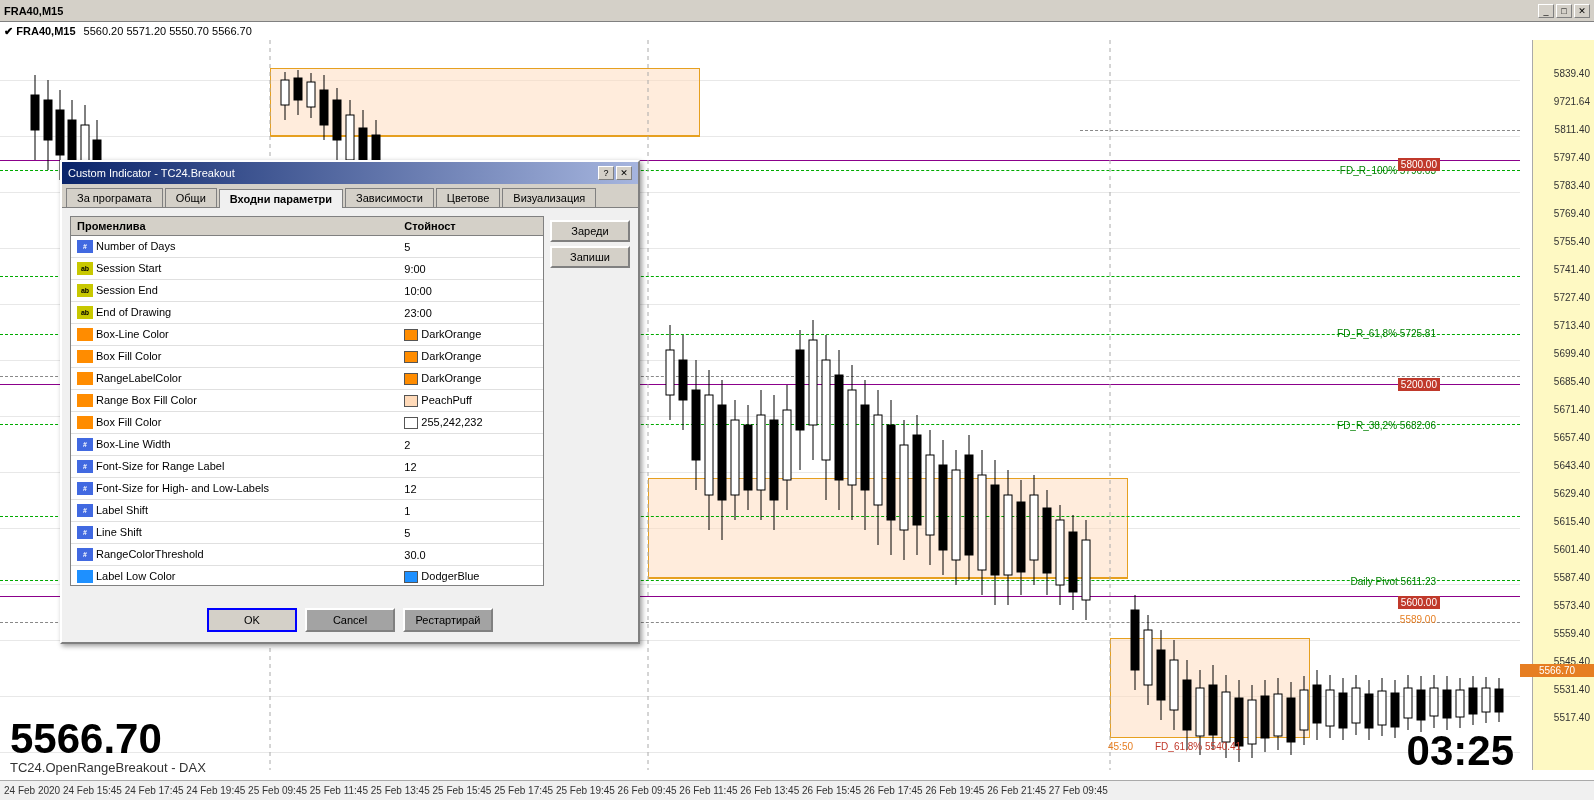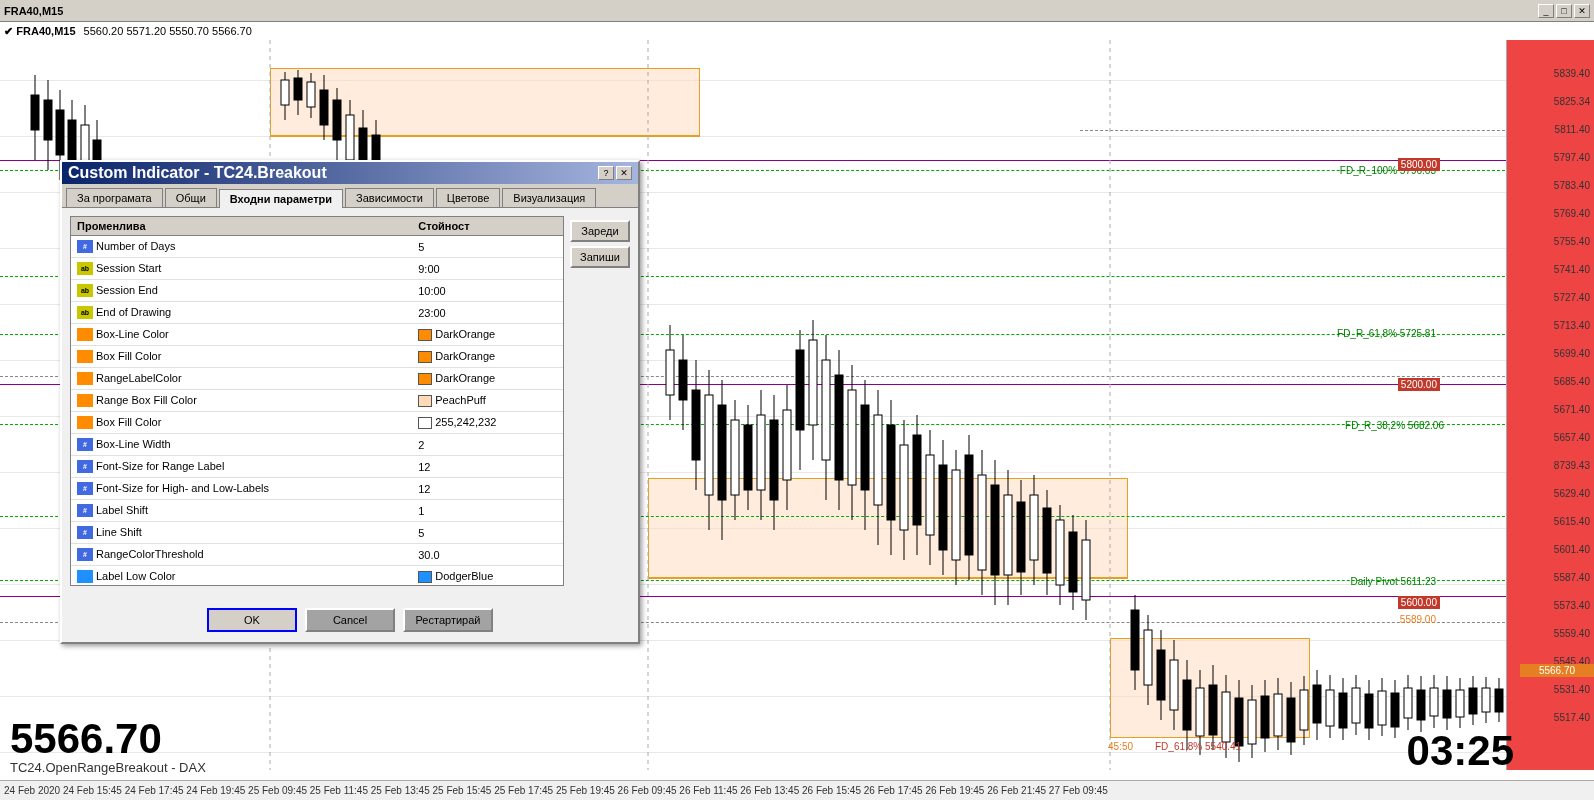--- a/index.html
+++ b/index.html
@@ -82,23 +82,23 @@
       height: 730px;
       background: #ffffff;
       overflow: hidden;
     }
 
     
     #price-axis {
       position: absolute;
       top: 40px;
       right: 0;
-      width: 88px;
+      width: 62px;
       height: 730px;
-      background: #ef4444;
+      background: #fef9c3;
       border-left: 1px solid #aaa;
     }
 
     
     #bottom-bar {
       position: absolute;
       bottom: 0; left: 0;
       width: 1594px;
       height: 20px;
       background: #f0f0f0;
@@ -208,22 +208,22 @@
     #dialog-titlebar {
       background: linear-gradient(to right, #0a246a, #a6b5de);
       color: #fff;
       padding: 3px 6px;
       display: flex;
       align-items: center;
       justify-content: space-between;
       height: 22px;
     }
     #dialog-title {
-      font-size: 16px;
-      font-weight: bold;
+      font-size: 11px;
+      font-weight: normal;
     }
     #dialog-title-btns {
       display: flex;
       gap: 2px;
     }
     .dlg-btn {
       width: 16px;
       height: 14px;
       background: #d4d0c8;
       border: 1px solid #808080;
@@ -289,21 +289,21 @@
       border-bottom: 1px solid #808080;
     }
     #params-table td {
       padding: 2px 6px;
       font-size: 11px;
       vertical-align: middle;
       border-bottom: 1px solid #e0e0e0;
       height: 22px;
     }
     .side-btn {
-      width: 60px;
+      width: 80px;
       padding: 3px 0;
       font-size: 11px;
       background: #d4d0c8;
       border: 2px solid;
       border-top-color: #fff;
       border-left-color: #fff;
       border-right-color: #808080;
       border-bottom-color: #808080;
       cursor: pointer;
       text-align: center;
@@ -577,49 +577,49 @@
       <rect x="1495" y="649" width="8" height="23" fill="#000" stroke="#000"></rect>
     </g>
 
     <line x1="1110" y1="0" x2="1110" y2="730" stroke="#aaa" stroke-width="1" stroke-dasharray="4,4"></line>
     <line x1="648" y1="0" x2="648" y2="730" stroke="#aaa" stroke-width="1" stroke-dasharray="4,4"></line>
     <line x1="270" y1="0" x2="270" y2="730" stroke="#aaa" stroke-width="1" stroke-dasharray="4,4"></line>
   </svg>
 
   <div style="position:absolute; top:125px; right:84px; font-size:10px; color:#008000;">FD_R_100% 5796.63</div>
   <div style="position:absolute; top:288px; right:84px; font-size:10px; color:#008000;">FD_R_61,8% 5725.81</div>
-  <div style="position:absolute; top:380px; right:76px; font-size:10px; color:#008000;">FD_R_38,2% 5682.06</div>
+  <div style="position:absolute; top:380px; right:84px; font-size:10px; color:#008000;">FD_R_38,2% 5682.06</div>
   <div style="position:absolute; top:536px; right:84px; font-size:10px; color:#008000;">Daily Pivot 5611.23</div>
   <div style="position:absolute; top:574px; right:84px; font-size:10px; color:#e67e22;">5589.00</div>
 
   <div style="position:absolute; top:118px; right:80px; font-size:10px; color:#fff; background:#c0392b; padding:1px 3px;">5800.00</div>
   <div style="position:absolute; top:338px; right:80px; font-size:10px; color:#fff; background:#c0392b; padding:1px 3px;">5200.00</div>
   <div style="position:absolute; top:556px; right:80px; font-size:10px; color:#fff; background:#c0392b; padding:1px 3px;">5600.00</div>
 
   <div style="position:absolute; bottom:18px; left:1108px; font-size:10px; color:#e67e22;">45:50</div>
   <div style="position:absolute; bottom:18px; left:1155px; font-size:10px; color:#c0392b;">FD_61,8% 5540.41</div>
 </div>
 
 <div id="price-axis">
   <div style="position:relative; height:100%;">
     <div style="position:absolute; top:28px; right:4px; font-size:10px; color:#333;">5839.40</div>
-    <div style="position:absolute; top:56px; right:4px; font-size:10px; color:#333;">5825.34</div>
+    <div style="position:absolute; top:56px; right:4px; font-size:10px; color:#333;">9721.64</div>
     <div style="position:absolute; top:84px; right:4px; font-size:10px; color:#333;">5811.40</div>
     <div style="position:absolute; top:112px; right:4px; font-size:10px; color:#333;">5797.40</div>
     <div style="position:absolute; top:140px; right:4px; font-size:10px; color:#333;">5783.40</div>
     <div style="position:absolute; top:168px; right:4px; font-size:10px; color:#333;">5769.40</div>
     <div style="position:absolute; top:196px; right:4px; font-size:10px; color:#333;">5755.40</div>
     <div style="position:absolute; top:224px; right:4px; font-size:10px; color:#333;padding-left:44px;">5741.40</div>
     <div style="position:absolute; top:252px; right:4px; font-size:10px; color:#333;">5727.40</div>
     <div style="position:absolute; top:280px; right:4px; font-size:10px; color:#333;">5713.40</div>
     <div style="position:absolute; top:308px; right:4px; font-size:10px; color:#333;">5699.40</div>
     <div style="position:absolute; top:336px; right:4px; font-size:10px; color:#333;">5685.40</div>
     <div style="position:absolute; top:364px; right:4px; font-size:10px; color:#333;">5671.40</div>
     <div style="position:absolute; top:392px; right:4px; font-size:10px; color:#333;">5657.40</div>
-    <div style="position:absolute; top:420px; right:4px; font-size:10px; color:#333;">8739.43</div>
+    <div style="position:absolute; top:420px; right:4px; font-size:10px; color:#333;">5643.40</div>
     <div style="position:absolute; top:448px; right:4px; font-size:10px; color:#333;">5629.40</div>
     <div style="position:absolute; top:476px; right:4px; font-size:10px; color:#333;">5615.40</div>
     <div style="position:absolute; top:504px; right:4px; font-size:10px; color:#333;">5601.40</div>
     <div style="position:absolute; top:532px; right:4px; font-size:10px; color:#333;">5587.40</div>
     <div style="position:absolute; top:560px; right:4px; font-size:10px; color:#333;">5573.40</div>
     <div style="position:absolute; top:588px; right:4px; font-size:10px; color:#333;">5559.40</div>
     <div style="position:absolute; top:616px; right:4px; font-size:10px; color:#333;">5545.40</div>
     <div style="position:absolute; top:644px; right:4px; font-size:10px; color:#333;">5531.40</div>
     <div style="position:absolute; top:672px; right:4px; font-size:10px; color:#333;">5517.40</div>
 

